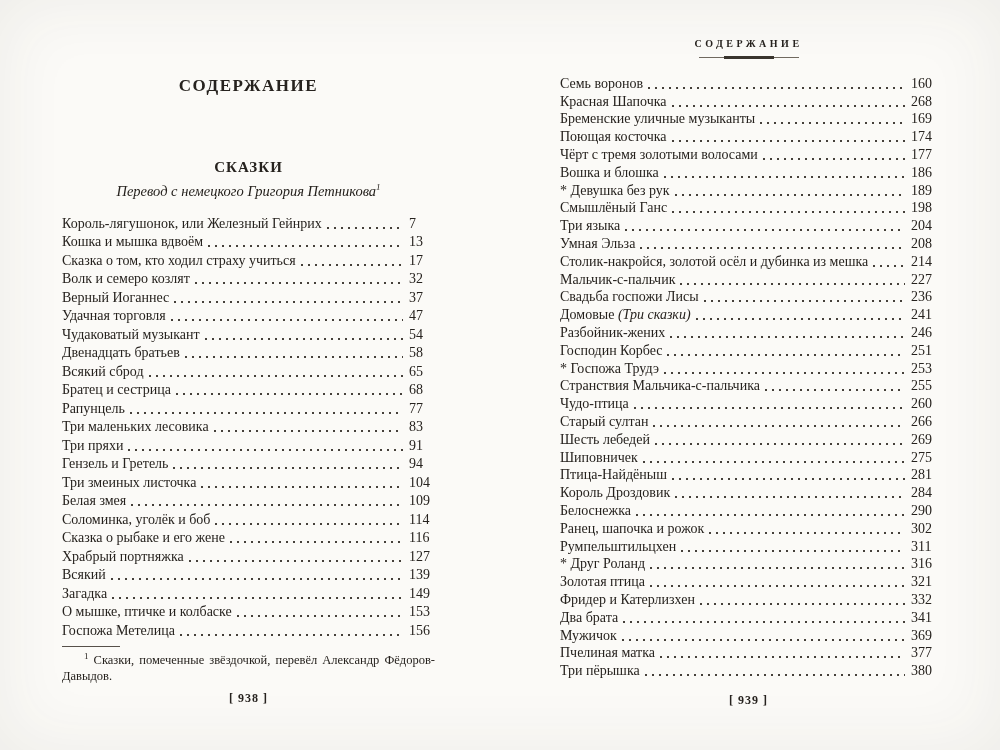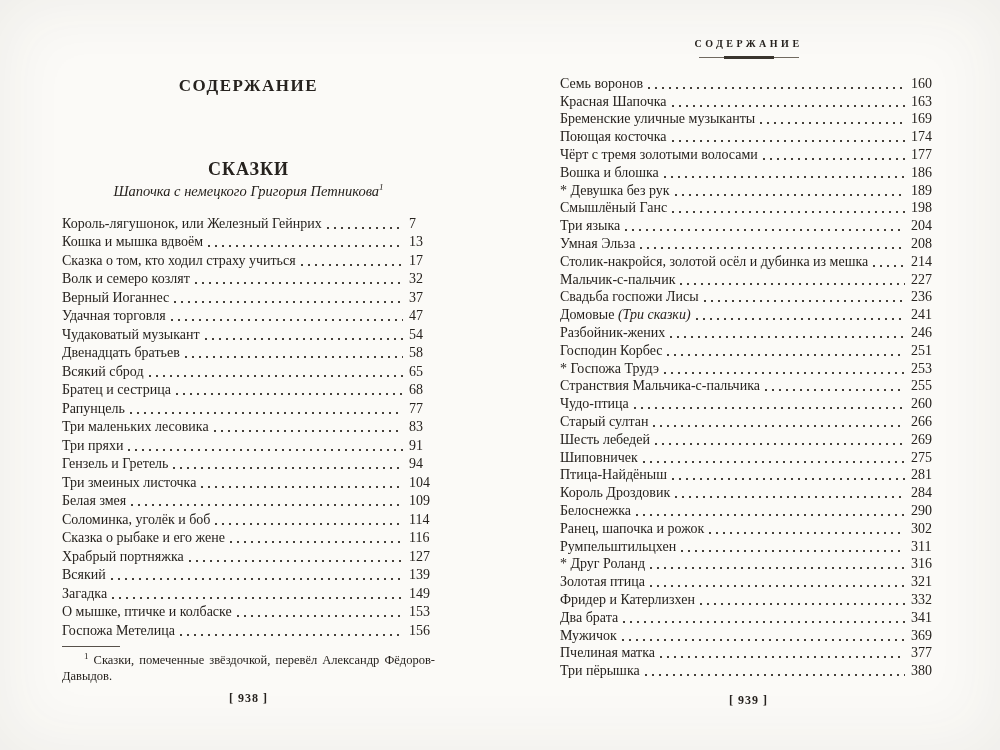--- a/index.html
+++ b/index.html
@@ -18,21 +18,21 @@
   .abs { position:absolute; }
 
   
   .lpage { left:62px; top:0; width:373px; height:750px; }
   .l-title {
     top:76px; left:0; width:100%; text-align:center;
     font-size:17px; font-weight:bold; letter-spacing:1.5px;
   }
   .l-skazki {
     top:159px; left:0; width:100%; text-align:center;
-    font-size:18px; font-weight:bold; letter-spacing:1px;
+    font-size:15px; font-weight:bold; letter-spacing:1px;
   }
   .l-sub {
     top:183px; left:0; width:100%; text-align:center;
     font-size:14.5px; font-style:italic;
   }
   .l-sub sup, .footnote sup { font-size:9px; vertical-align:super; line-height:0; }
   .l-list { top:213px; left:0; width:100%; }
   .l-list .row { height:18.5px; }
 
   
@@ -74,21 +74,21 @@
   .r-folio { top:693px; }
 </style>
 </head>
 <body>
 
 <div class="vignette"></div>
 
 <div class="abs lpage">
   <div class="abs l-title">СОДЕРЖАНИЕ</div>
   <div class="abs l-skazki">СКАЗКИ</div>
-  <div class="abs l-sub"><em><span>Шапочка с немецкого Григория Петникова</span><sup>1</sup></em></div>
+  <div class="abs l-sub"><em><span>Перевод с немецкого Григория Петникова</span><sup>1</sup></em></div>
   <div class="abs l-list" id="left-list">
       <div class="row">
         <span class="t">Король-лягушонок, или Железный Гейнрих</span>
         <span class="leader"></span>
         <span class="num">7</span>
       </div>
       <div class="row">
         <span class="t">Кошка и мышка вдвоём</span>
         <span class="leader"></span>
         <span class="num">13</span>
@@ -212,21 +212,21 @@
     </div>
   <div class="abs r-list" id="right-list">
       <div class="row">
         <span class="t">Семь воронов</span>
         <span class="leader"></span>
         <span class="num">160</span>
       </div>
       <div class="row">
         <span class="t">Красная Шапочка</span>
         <span class="leader"></span>
-        <span class="num">163</span>
+        <span class="num">268</span>
       </div>
       <div class="row">
         <span class="t">Бременские уличные музыканты</span>
         <span class="leader"></span>
         <span class="num">169</span>
       </div>
       <div class="row">
         <span class="t">Поющая косточка</span>
         <span class="leader"></span>
         <span class="num">174</span>

